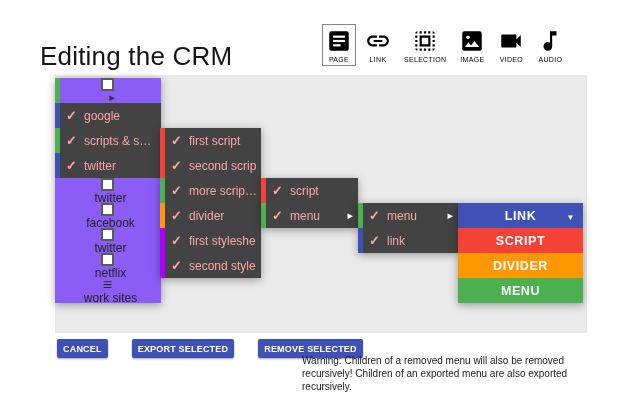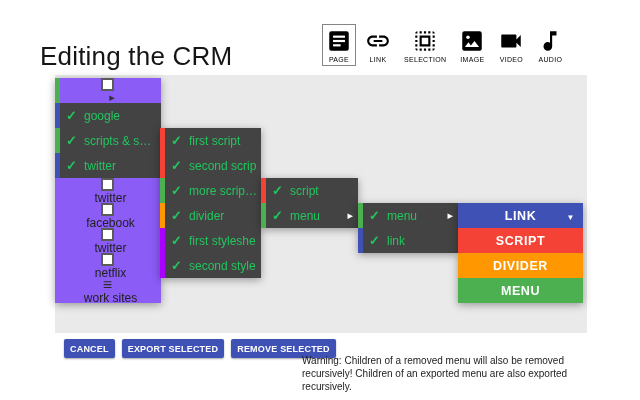--- a/index.html
+++ b/index.html
@@ -23,21 +23,21 @@
   .tool{display:flex;flex-direction:column;align-items:center;padding:3px 3px 2px;border:1px solid transparent;cursor:pointer;}
   .tool.selected{border-color:#858585;}
   .tool svg{width:26px;height:26px;display:block;}
   .tlabel{font-size:7px;color:#000;margin-top:2px;letter-spacing:0.3px;white-space:nowrap;}
 
   .stage{position:absolute;left:55px;top:75px;width:532px;height:258px;background:var(--c-stage);}
 
   .menu{position:absolute;box-shadow:0 2px 8px rgba(0,0,0,0.35);}
   .mrow{position:relative;height:25px;display:flex;align-items:center;padding:0 5px 0 10px;font-size:12px;cursor:pointer;}
   .mrow.light{background:#8b5cf6;color:#212121;flex-direction:column;}
-  .mrow.dark{background:var(--c-dark);color:#22c55e;}
+  .mrow.dark{background:var(--c-dark);color:#fca5a5;}
   .stripe{position:absolute;left:0;top:0;width:5px;height:25px;}
   .s-link{background:var(--c-link);} .s-script{background:var(--c-script);}
   .s-menu{background:var(--c-menu);} .s-divider{background:var(--c-divider);}
   .s-stylesheet{background:var(--c-stylesheet);}
   .cb{flex:none;width:13px;height:13px;margin-right:6px;display:flex;align-items:center;justify-content:center;}
   .cb.unchecked::before{content:"";display:block;width:9px;height:9px;border:2px solid #5a5a5a;background:#fff;}
   .cb.checked::before{content:"\2713";font-size:13px;font-weight:bold;line-height:1;}
   .cb.hamburger::before{content:"\2261";font-size:16px;color:#2b2b2b;line-height:1;}
   .lbl{flex:1;white-space:nowrap;overflow:hidden;}
   .sub-arrow{flex:none;margin-left:3px;font-size:11px;line-height:1;}
@@ -45,21 +45,21 @@
   .mrow.light .sub-arrow{color:#333;}
   .mrow.dark .sub-arrow{color:#fff;}
 
   .tp-row{position:relative;height:25px;display:flex;align-items:center;justify-content:center;color:#fff;font-weight:bold;font-size:12.5px;letter-spacing:0.6px;cursor:pointer;}
   .tp-link{background:var(--c-link);} .tp-script{background:var(--c-script);}
   .tp-divider{background:var(--c-divider);} .tp-menu{background:var(--c-menu);}
   .tp-stylesheet{background:var(--c-stylesheet);}
   .dd-arrow{position:absolute;right:8px;top:50%;transform:translateY(-50%);}
   .dd-arrow::before{content:"\25BC";font-size:8px;color:#fff;}
 
-  .footer-buttons{position:absolute;left:64px;top:339px;display:flex;gap:7px;}
+  .footer-buttons{position:absolute;left:57px;top:339px;display:flex;gap:24px;}
   .btn{background:var(--c-btn);color:#fff;border:none;border-radius:2px;height:19px;padding:0 6px;font-size:9px;font-weight:bold;font-family:inherit;letter-spacing:0.2px;box-shadow:0 1px 2px rgba(0,0,0,0.35);cursor:pointer;white-space:nowrap;}
 
   .warning{position:absolute;left:302px;top:354px;width:286px;font-size:10px;color:#1c1c1c;line-height:1.3;}
 </style>
 </head>
 <body>
 
 <div class="page">
 
   <div class="title">Editing the CRM</div>

